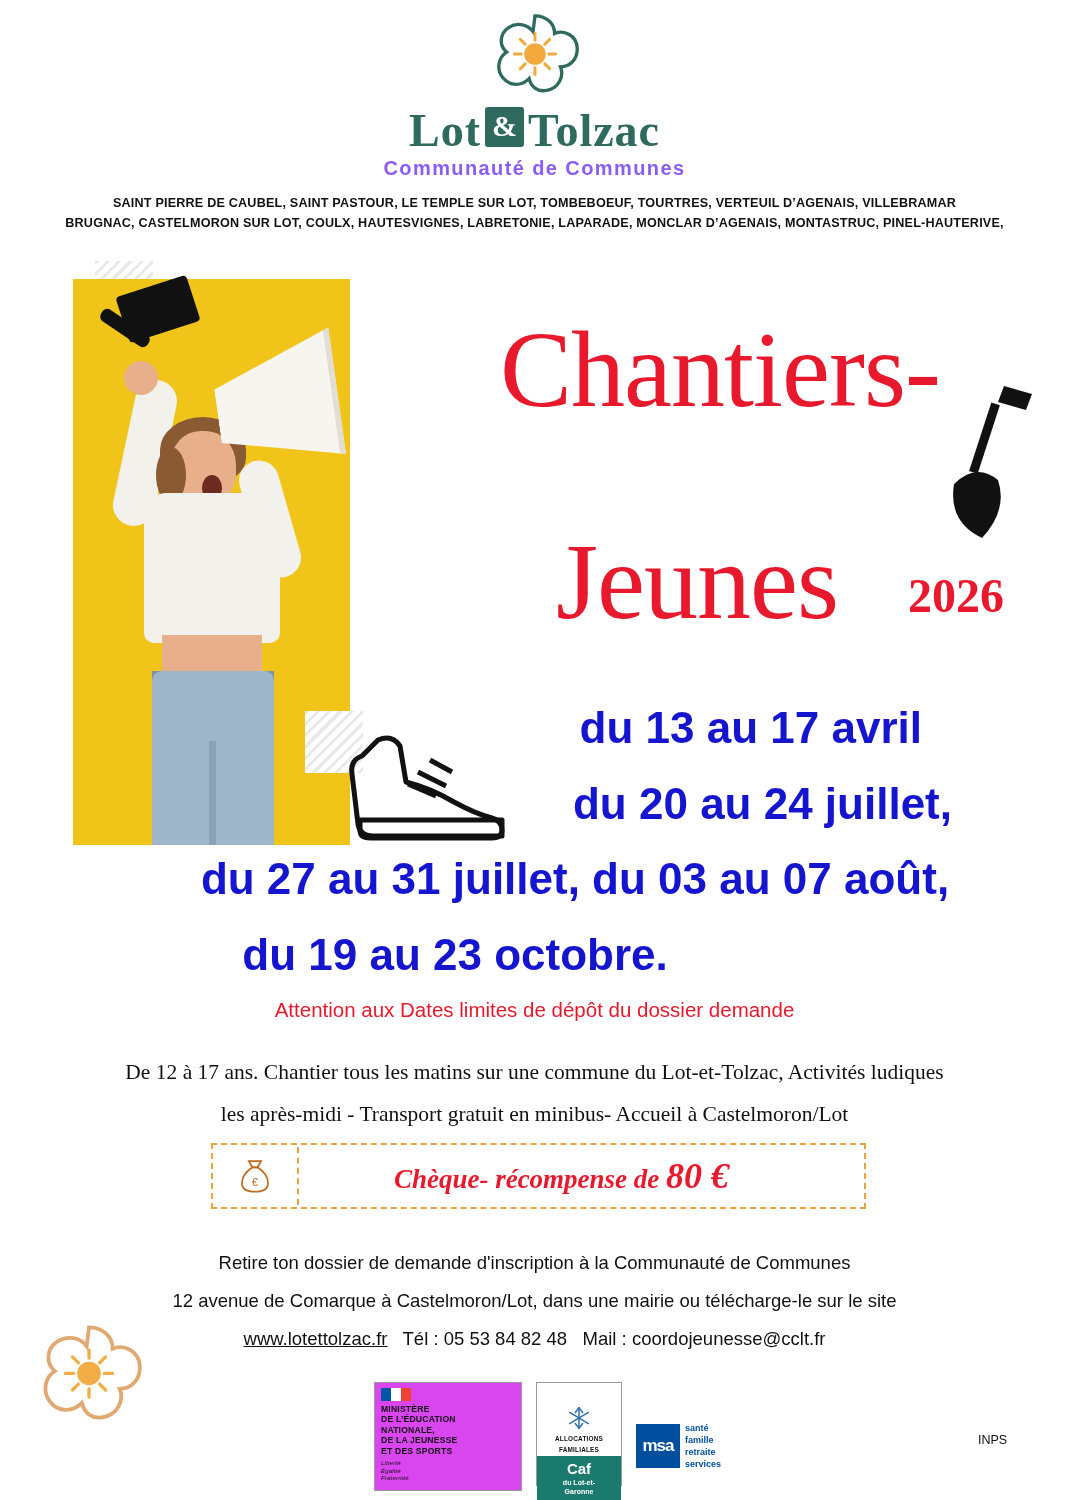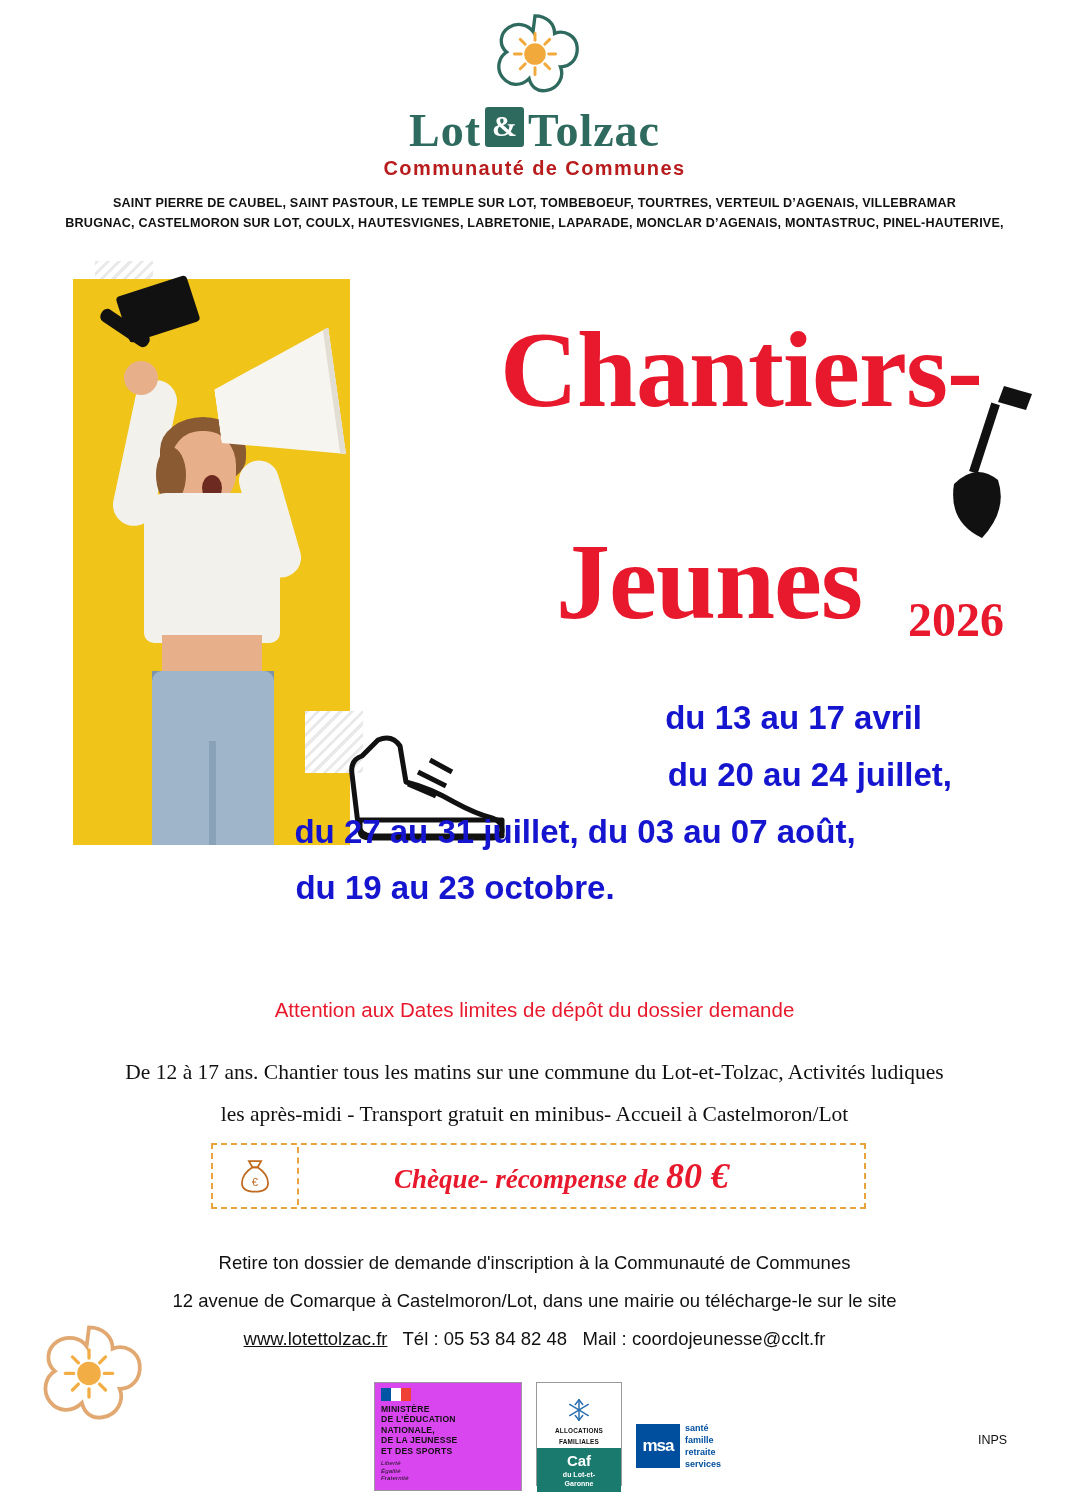--- a/index.html
+++ b/index.html
@@ -56,21 +56,21 @@
     border-radius: 3px;
     position: relative;
     top: -4px;
   }
   .sub-wordmark {
     margin-top: 3px;
     font-family: "Liberation Sans", sans-serif;
     font-weight: bold;
     font-size: 20px;
     letter-spacing: 1.4px;
-    color: #b91c1c;
+    color: #8b5cf6;
   }
   .communes {
     margin: 14px auto 0 auto;
     width: 960px;
     font-size: 12.6px;
     font-weight: bold;
     letter-spacing: 0.2px;
     line-height: 1.55;
     color: #111111;
     text-align: center;
@@ -263,55 +263,55 @@
     left: 344px;
     top: 730px;
     width: 170px;
     height: 112px;
   }
 
   
   .title-1, .title-2 {
     position: absolute;
     font-family: "Liberation Serif", serif;
-    font-weight: bold;
+    font-weight: normal;
     color: #e8192c;
     letter-spacing: -1px;
     line-height: 1;
   }
   .title-1 {
     left: 500px;
     top: 316px;
     font-size: 108px;
   }
   .title-2 {
     left: 556px;
     top: 528px;
     font-size: 108px;
   }
   .title-year {
     position: absolute;
     left: 908px;
-    top: 592px;
+    top: 568px;
     font-family: "Liberation Serif", serif;
     font-weight: bold;
     font-size: 48px;
     color: #e8192c;
   }
 
   
   .dates {
     position: absolute;
     left: 160px;
     top: 690px;
     width: 830px;
     text-align: right;
     color: #1515cf;
     font-weight: bold;
-    font-size: 33px;
+    font-size: 44px;
     line-height: 1.72;
   }
   .dates .l3 { text-align: center; }
   .dates .l4 { text-align: center; padding-right: 240px; }
   .dates .l1 { padding-right: 68px; }
   .dates .l2 { padding-right: 38px; }
 
   .attention {
     position: absolute;
     left: 0;
@@ -432,21 +432,21 @@
     font-weight: normal;
     line-height: 1.25;
   }
   .logo-caf {
     width: 86px;
     height: 104px;
     border: 1px solid #9a9a9a;
     background: #fff;
     box-sizing: border-box;
     text-align: center;
-    padding-top: 14px;
+    padding-top: 22px;
     font-size: 7px;
     font-weight: bold;
     color: #111;
   }
   .caf-top {
     font-size: 6.4px;
     letter-spacing: 0.2px;
     line-height: 1.2;
     margin-top: 3px;
   }

